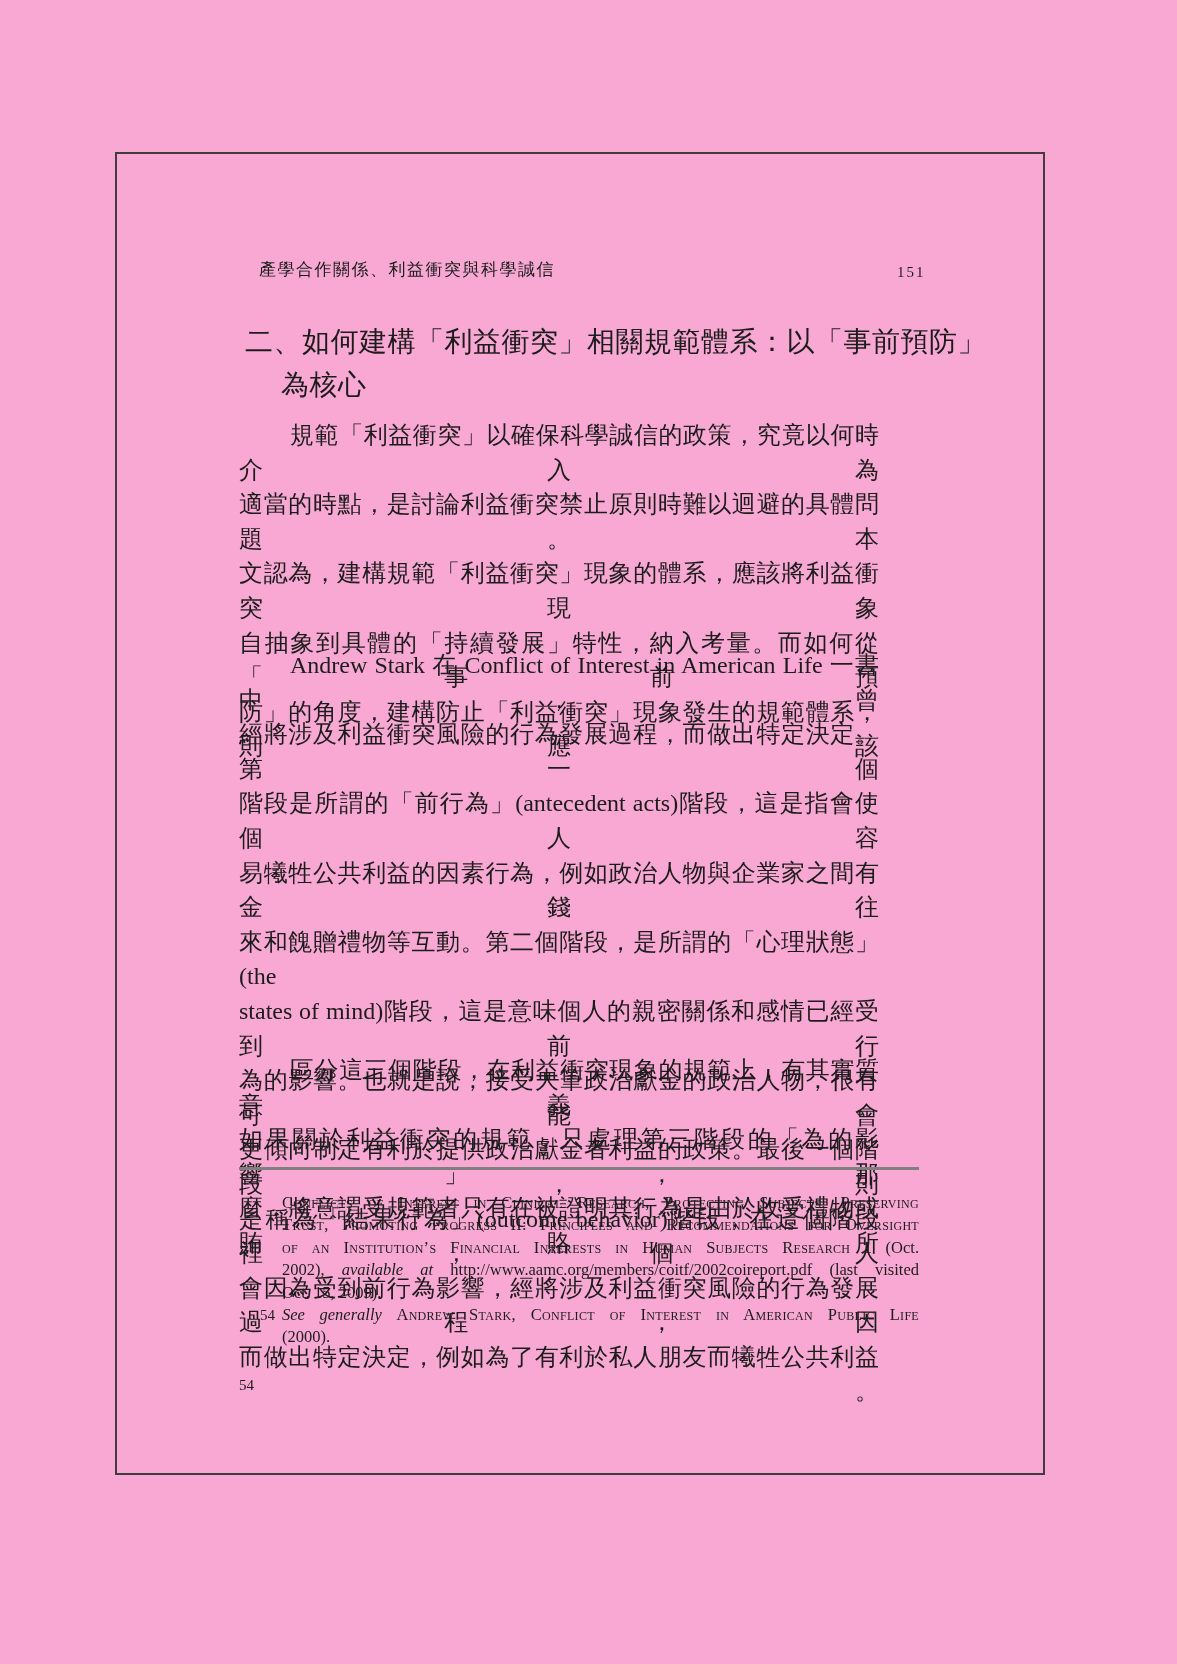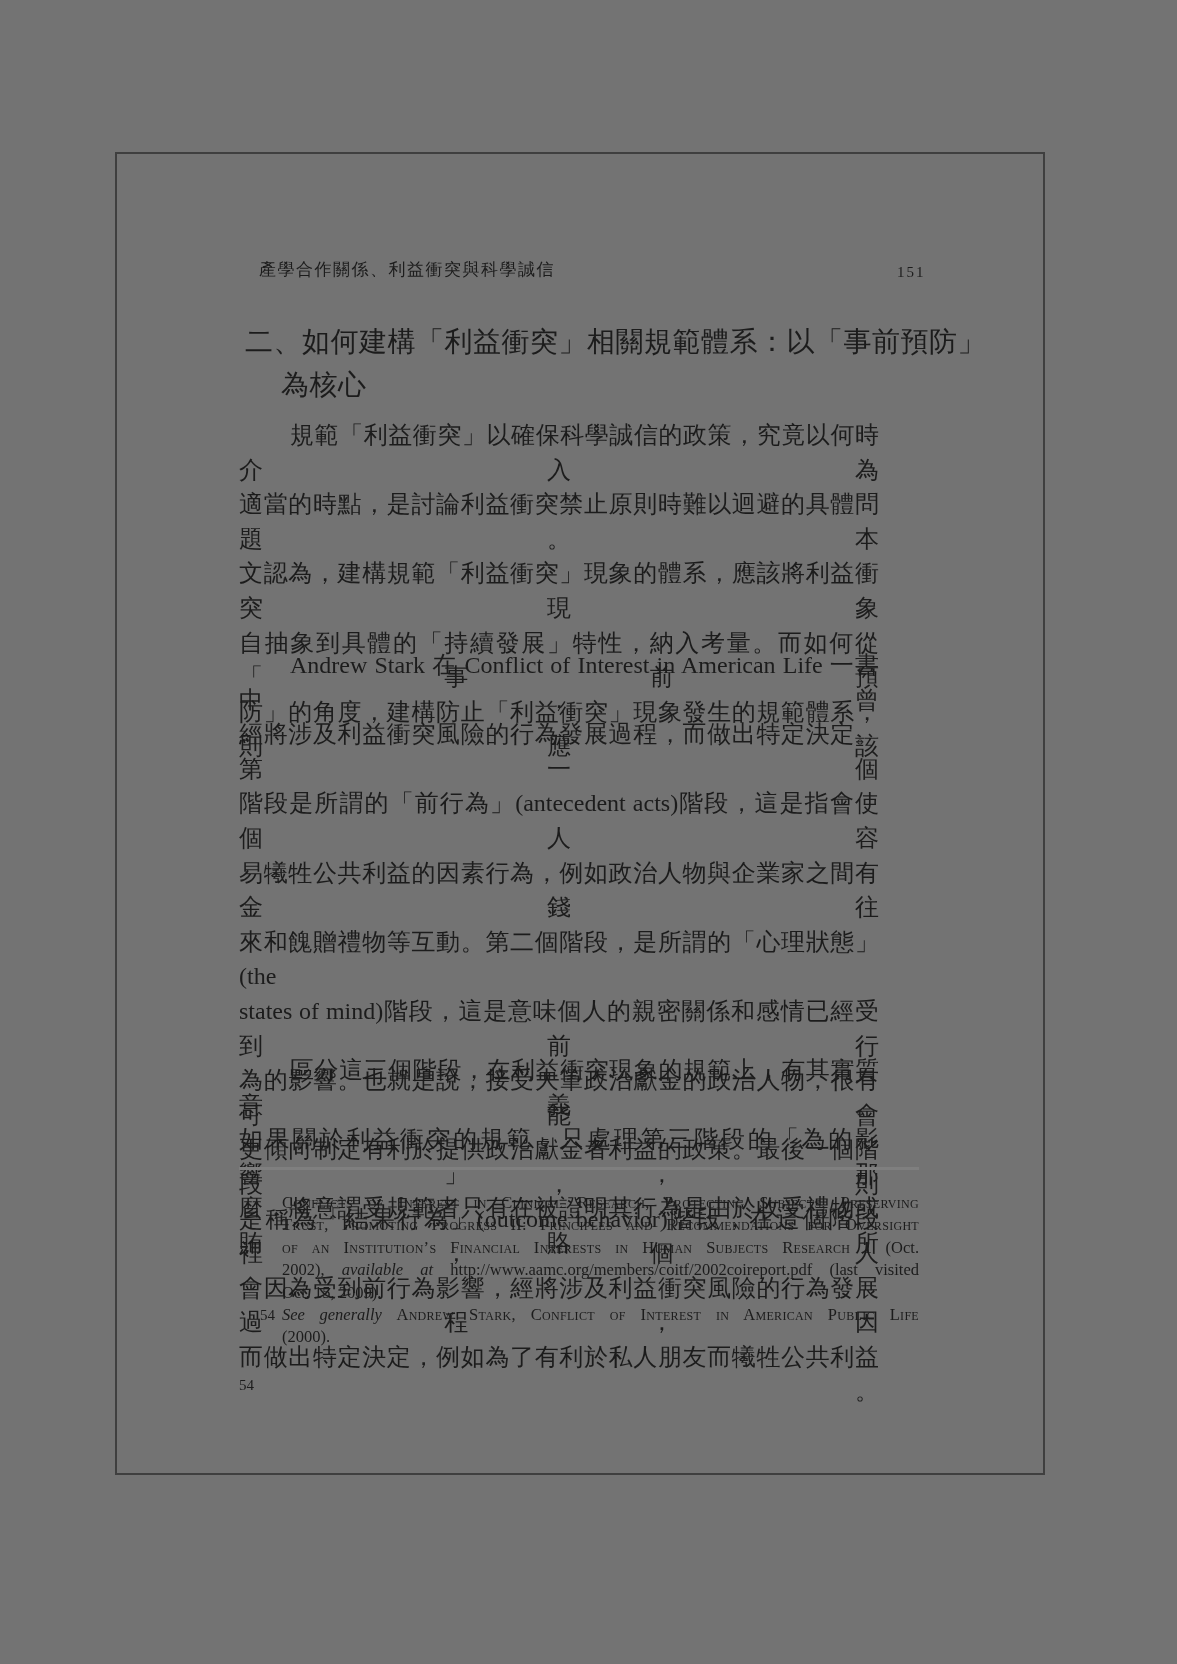--- a/index.html
+++ b/index.html
@@ -1,17 +1,17 @@
 <!DOCTYPE html>
 <html><head>
 <meta charset="utf-8">
 <style>
   html,body { margin:0; padding:0; background:#ffffff; }
   .page {
-    position:relative; width:1177px; height:1664px; background:#737373;
+    position:relative; width:1177px; height:1664px; background:#f9a8d4;
     color:#1c1c1c; font-family:"Liberation Serif","DejaVu Serif",serif;
     overflow:hidden;
   }
   .frame {
     position:absolute; left:115px; top:152px; width:930px; height:1323px;
     border:2px solid #3f3f3f; box-sizing:border-box;
   }
   .running-header {
     position:absolute; left:142px; top:104px;
     font-size:17px; letter-spacing:1.5px;

